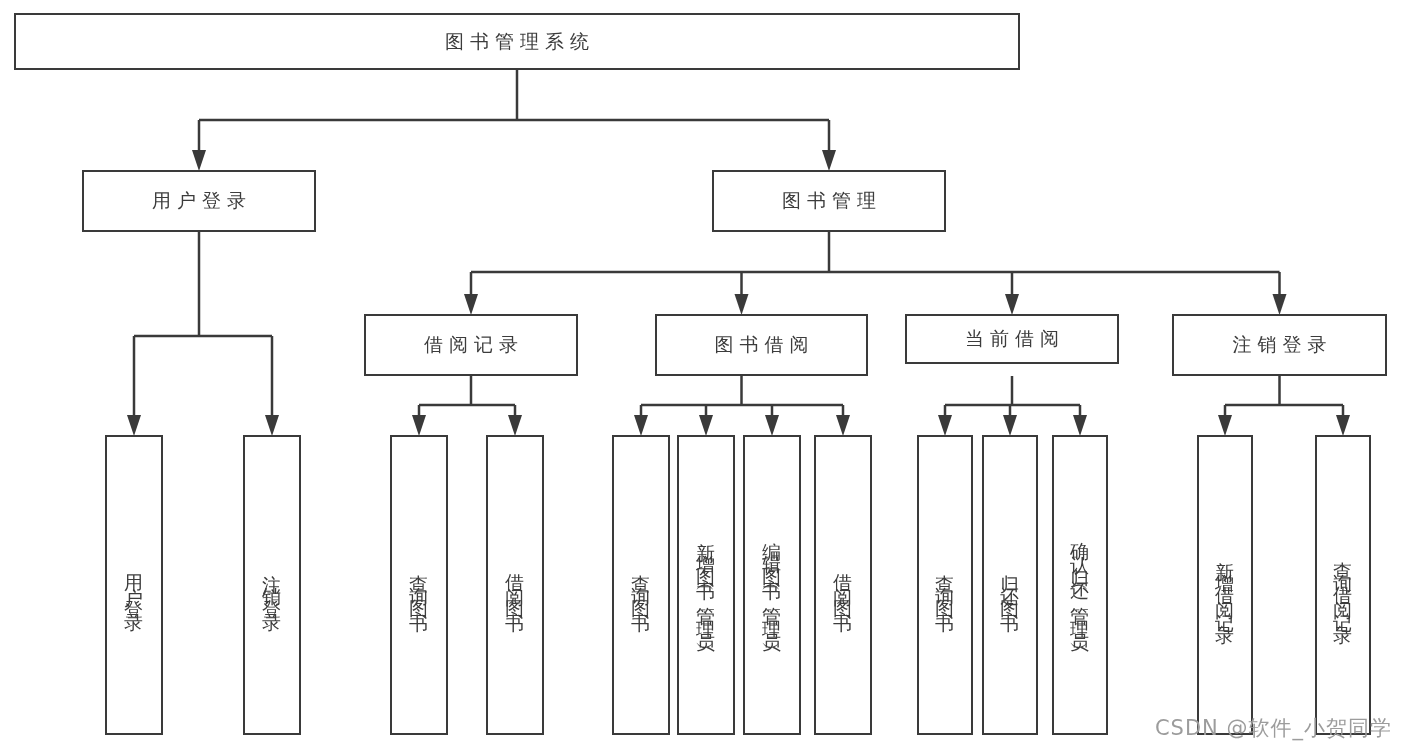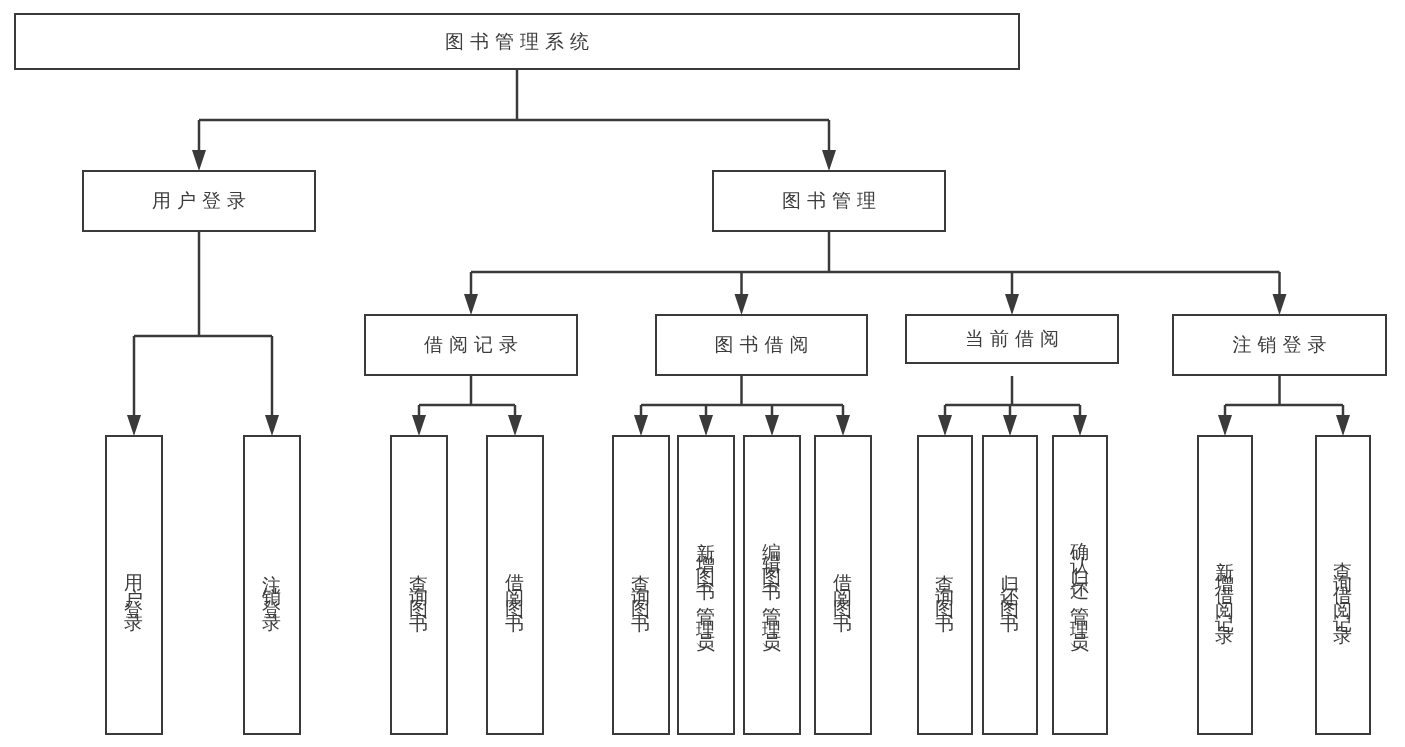--- a/index.html
+++ b/index.html
@@ -126,13 +126,14 @@
       <div class="node v" style="left: 743px; top: 435px; width: 58px; height: 300px;">编辑图书（管理员）</div>
       <div class="node v" style="left: 814px; top: 435px; width: 58px; height: 300px;">借阅图书</div>
       <div class="node h" style="left: 905px; top: 314px; width: 214px; height: 50px;">当前借阅</div>
       <div class="node v" style="left: 917px; top: 435px; width: 56px; height: 300px;">查询图书</div>
       <div class="node v" style="left: 982px; top: 435px; width: 56px; height: 300px;">归还图书</div>
       <div class="node v" style="left: 1052px; top: 435px; width: 56px; height: 300px;">确认归还（管理员）</div>
       <div class="node h" style="left: 1172px; top: 314px; width: 215px; height: 62px;">注销登录</div>
       <div class="node v" style="left: 1197px; top: 435px; width: 56px; height: 300px;">新增借阅记录</div>
       <div class="node v" style="left: 1315px; top: 435px; width: 56px; height: 300px;">查询借阅记录</div>
     </div>
+  <div id="watermark" style="color: rgb(156, 156, 156);">CSDN @软件_小贺同学</div>
 </div>
 
 </body></html>

